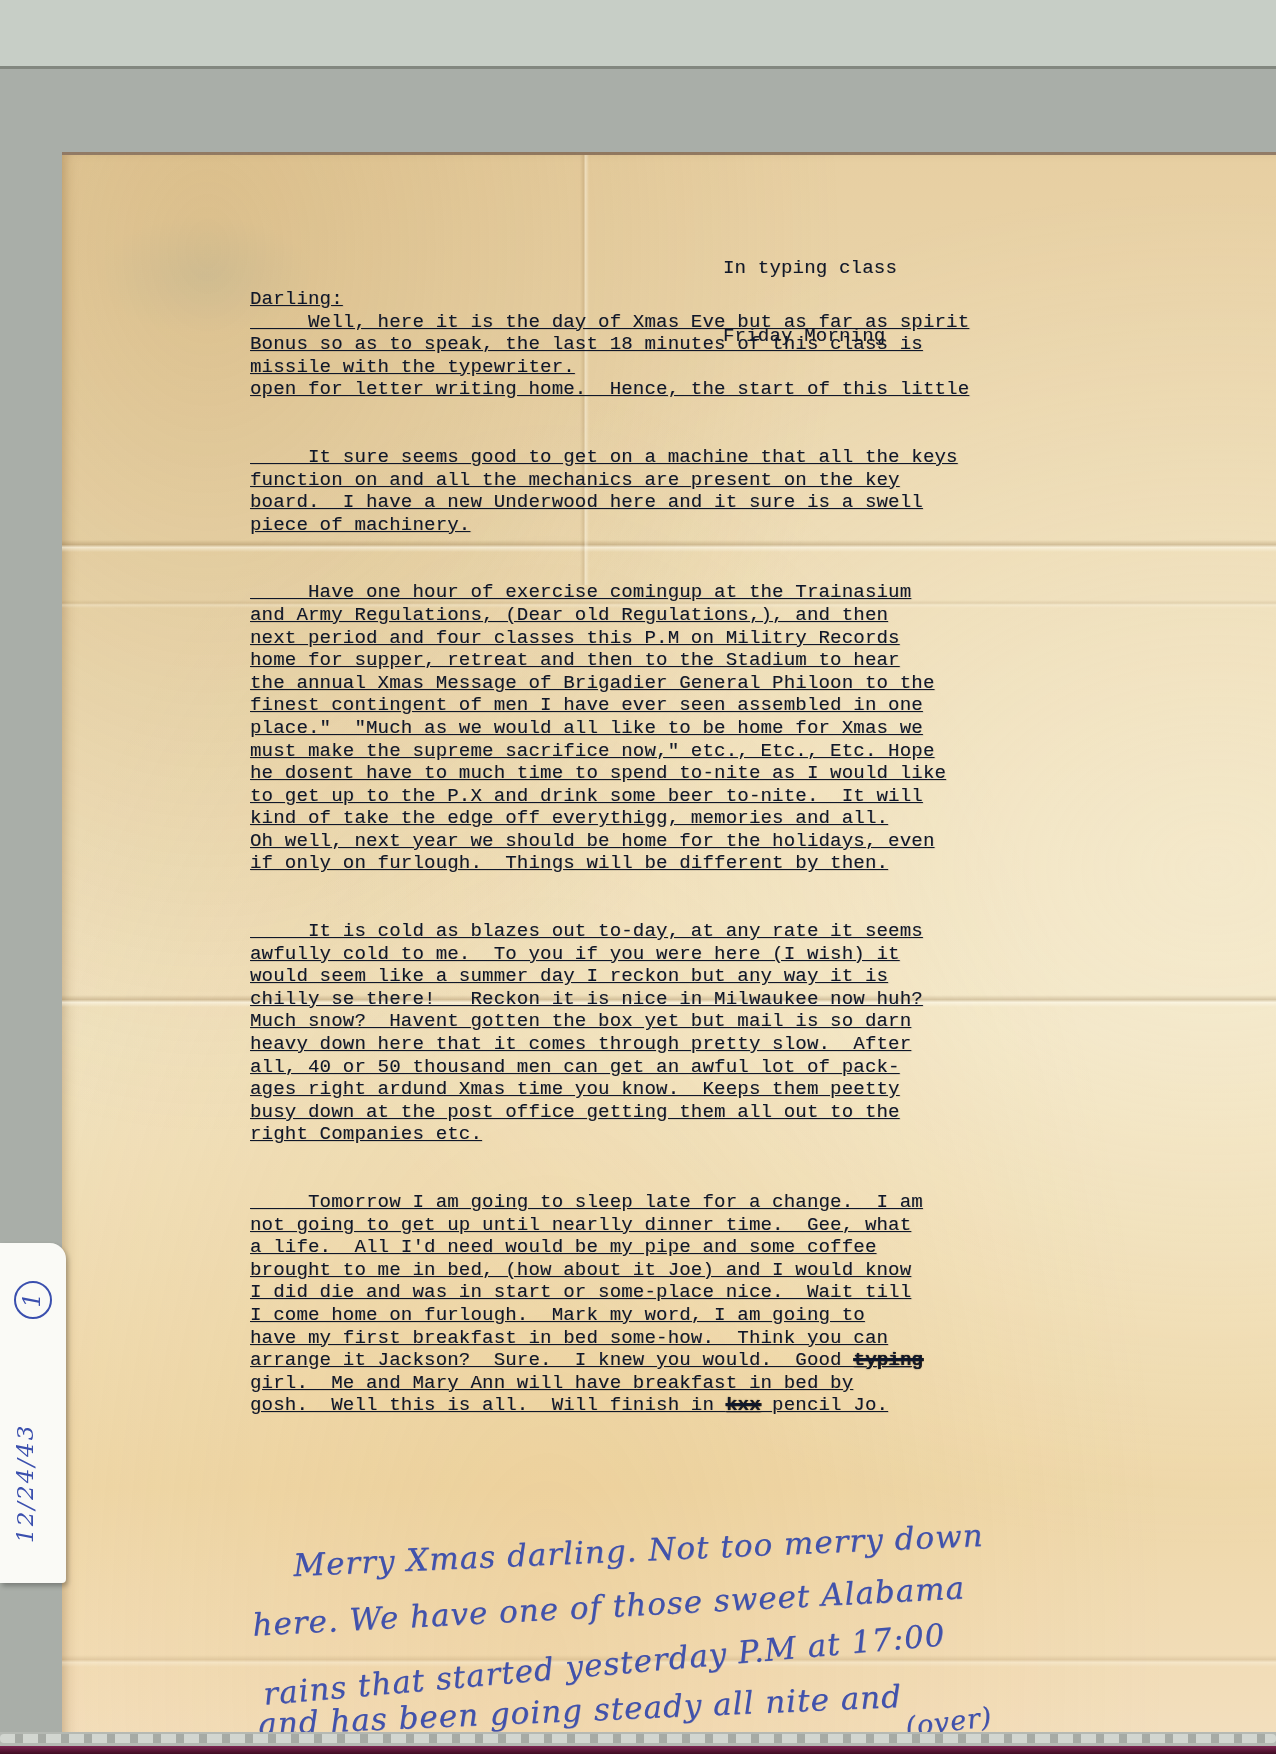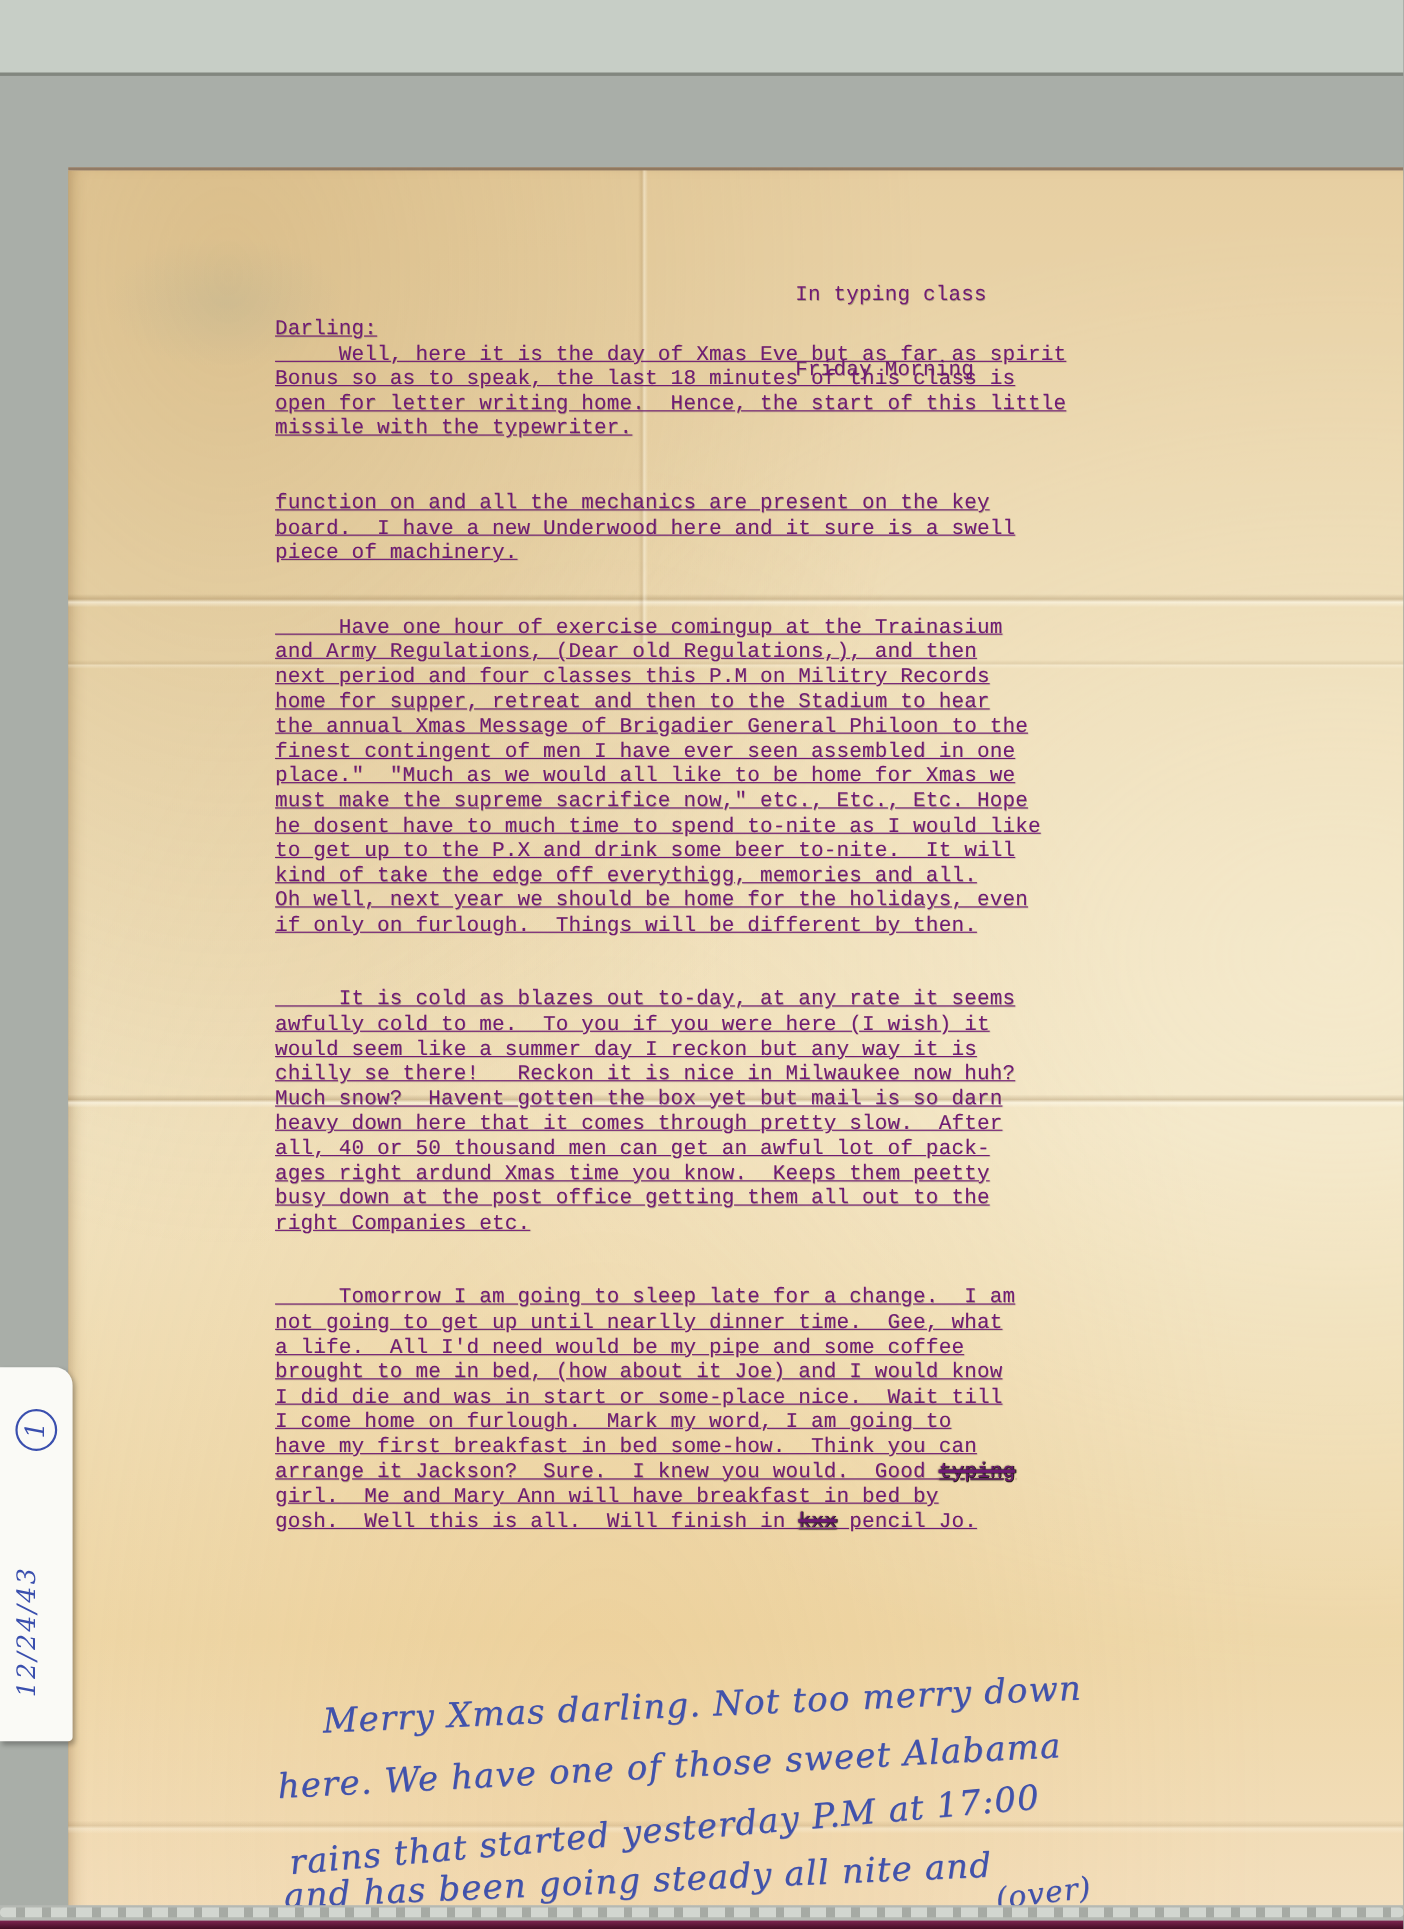--- a/index.html
+++ b/index.html
@@ -26,21 +26,21 @@
   .crease{position:absolute;left:62px;width:1214px;height:12px;
     background:linear-gradient(180deg,transparent,rgba(110,78,36,.22) 38%,rgba(255,252,240,.55) 62%,transparent);}
   .crease.c1{top:540px;}
   .crease.c2{top:600px;height:8px;opacity:.5;}
   .crease.c3{top:995px;}
   .crease.c4{top:1655px;opacity:.55;}
   .crease-v{position:absolute;left:580px;top:155px;width:9px;height:430px;
     background:linear-gradient(90deg,transparent,rgba(110,78,36,.14) 40%,rgba(255,252,240,.4) 62%,transparent);}
 
   
-  .typed{color:#701a75;font-size:19px;line-height:22.6px;letter-spacing:.2px;
+  .typed{color:#0f172a;font-size:19px;line-height:22.6px;letter-spacing:.2px;
          text-shadow:.5px .4px 0 rgba(61,52,42,.35);}
   .heading{position:absolute;left:723px;top:212px;white-space:pre;}
   .heading .tline{white-space:pre;}
   .body-block{position:absolute;left:250px;top:288px;width:720px;text-decoration:underline;}
   .tline{white-space:pre;}
   .tline.blank{height:45px;}
   .struck{text-decoration:line-through;text-decoration-thickness:3px;
           text-shadow:0 0 1.5px #2b241d,1px 0 0 #2b241d,.5px .4px 0 #2b241d;}
 
   
@@ -89,23 +89,24 @@
 
   <div class="heading typed">
     <div class="tline">In typing class</div>
     <div class="tline">Friday Morning</div>
   </div>
 
   <div class="body-block typed">
       <div class="tline">Darling:</div>
       <div class="tline">     Well, here it is the day of Xmas Eve but as far as spirit</div>
       <div class="tline">Bonus so as to speak, the last 18 minutes of this class is</div>
+      <div class="tline">missile with the typewriter.</div>
       <div class="tline">open for letter writing home.  Hence, the start of this little</div>
-      <div class="tline">missile with the typewriter.</div>
       <div class="tline blank"></div>
+      <div class="tline">     It sure seems good to get on a machine that all the keys</div>
       <div class="tline">function on and all the mechanics are present on the key</div>
       <div class="tline">board.  I have a new Underwood here and it sure is a swell</div>
       <div class="tline">piece of machinery.</div>
       <div class="tline blank"></div>
       <div class="tline">     Have one hour of exercise comingup at the Trainasium</div>
       <div class="tline">and Army Regulations, (Dear old Regulations,), and then</div>
       <div class="tline">next period and four classes this P.M on Militry Records</div>
       <div class="tline">home for supper, retreat and then to the Stadium to hear</div>
       <div class="tline">the annual Xmas Message of Brigadier General Philoon to the</div>
       <div class="tline">finest contingent of men I have ever seen assembled in one</div>

